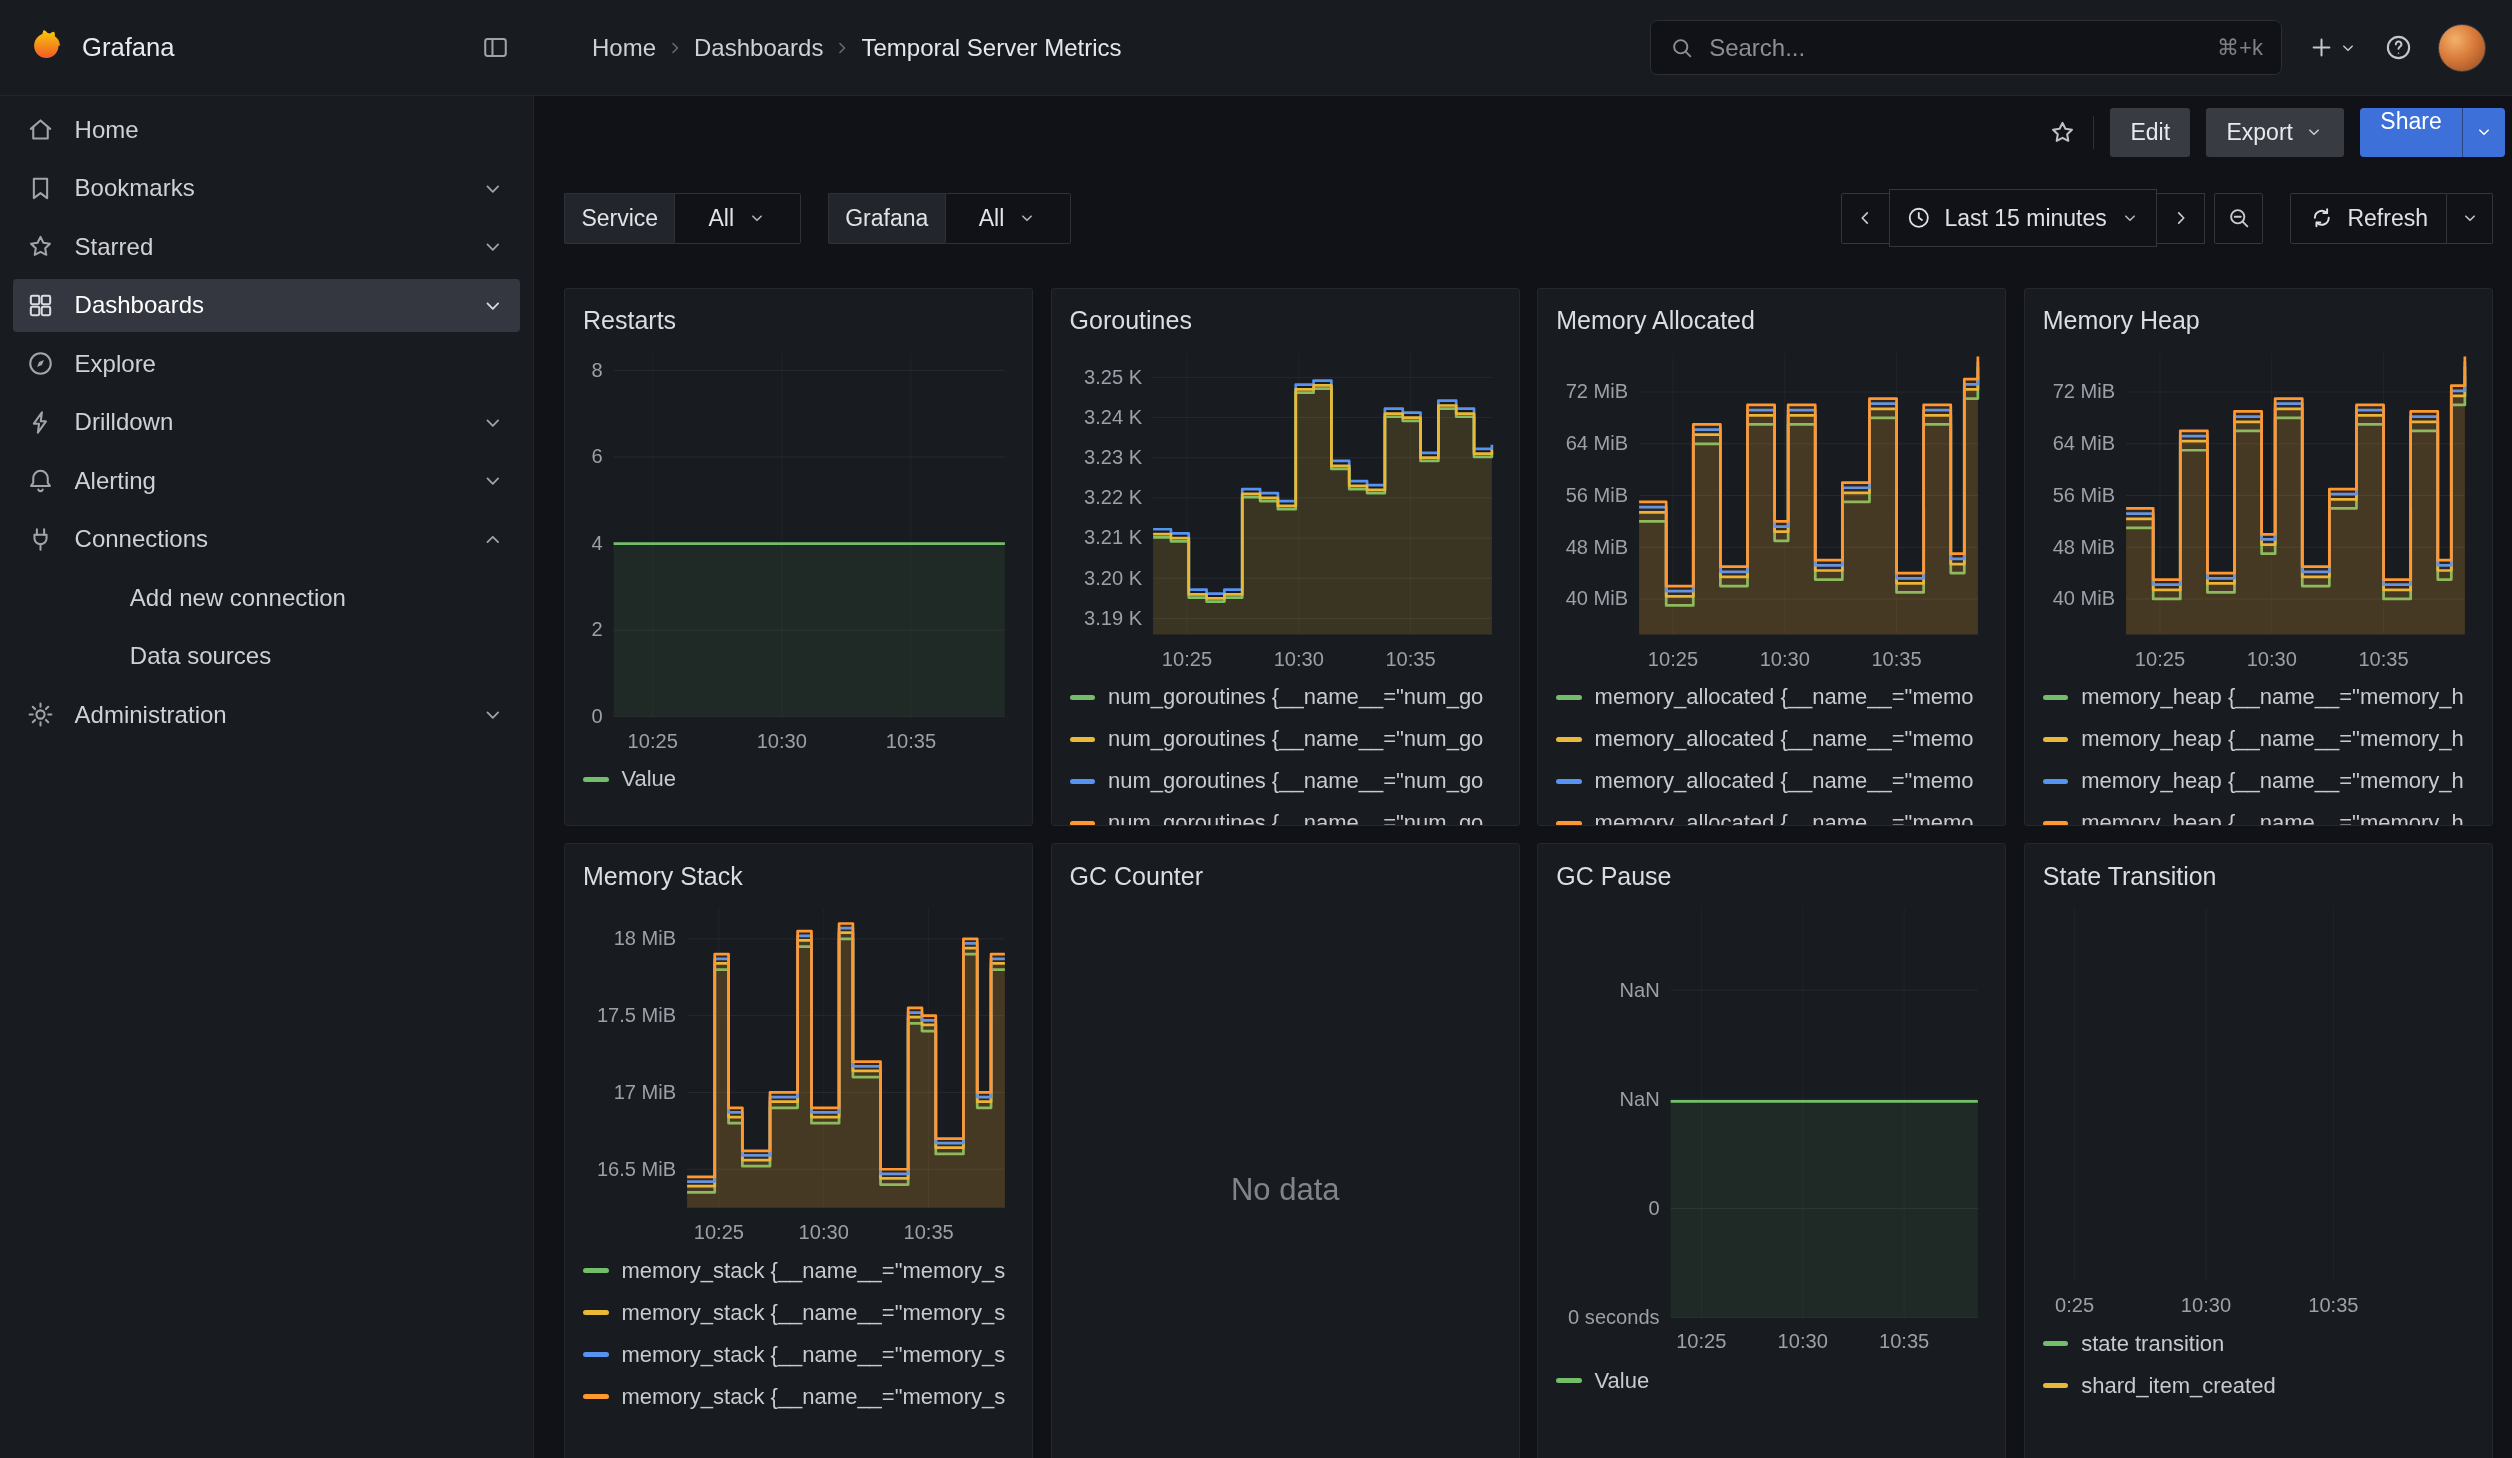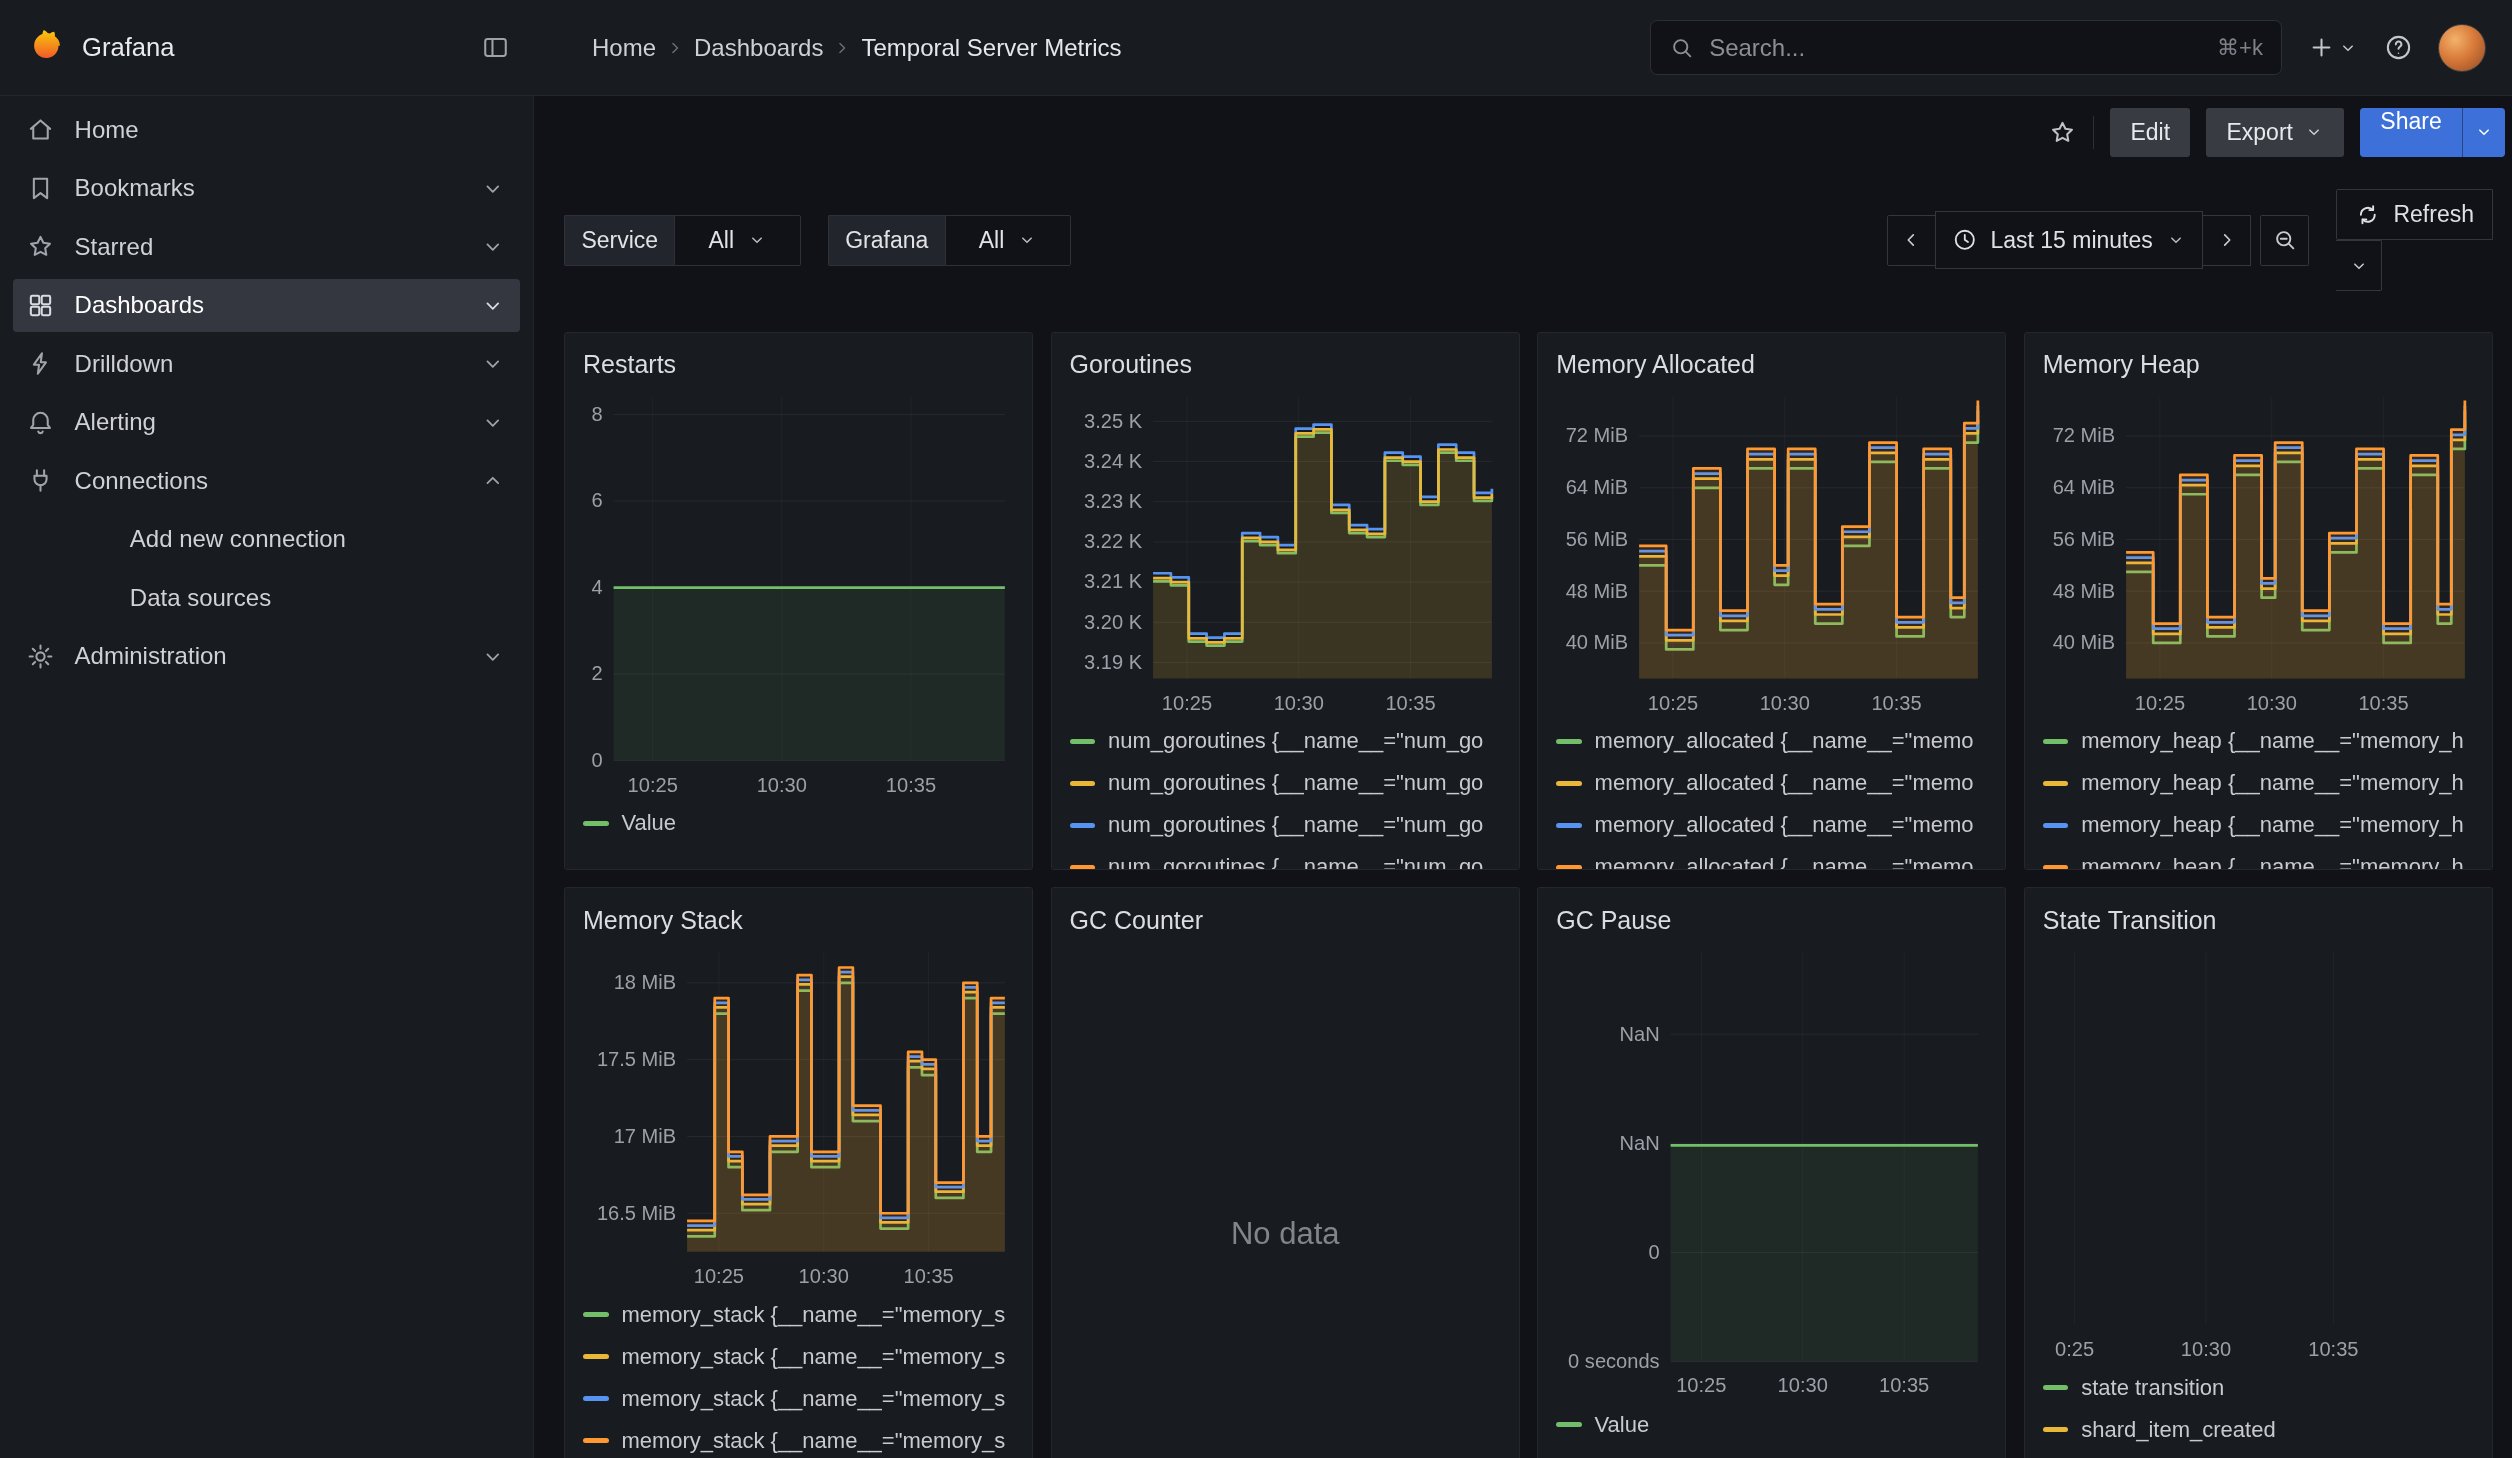--- a/index.html
+++ b/index.html
@@ -95,21 +95,21 @@
   .tc-btn {
     height:51px; min-width:49px; border:0.9px solid #34363e; background:transparent;
     display:inline-flex; align-items:center; justify-content:center; color:#c9cad1; margin-left:-0.9px;
   }
   .tc-btn:first-child { margin-left:0; border-radius:1.8px 0 0 1.8px; }
   .picker {
     height:58px; border:0.9px solid #34363e; margin-left:-0.9px; padding:0 16.4px;
     display:inline-flex; align-items:center; gap:12.8px; font-size:23px; color:#dfe0e5; cursor:pointer;
   }
   .zoom-out { margin-left:9px; border-radius:1.8px; }
-  .refresh { display:inline-flex; margin-left:27px;flex-direction:column; }
+  .refresh { display:inline-flex; margin-left:27px; }
   .refresh .r-main {
     height:51px; border:0.9px solid #34363e; border-radius:1.8px 0 0 1.8px; padding:0 18px;
     display:inline-flex; align-items:center; gap:12.8px; font-size:23px; font-weight:500; color:#dfe0e5;
   }
   .refresh .r-arrow {
     height:51px; width:46px; border:0.9px solid #34363e; border-left:none; border-radius:0 1.8px 1.8px 0;
     display:inline-flex; align-items:center; justify-content:center; color:#c9cad1;
   }
 
   
@@ -257,20 +257,29 @@
               <rect x="4" y="13" width="7" height="7" rx="1.2"></rect>
               <rect x="13" y="13" width="7" height="7" rx="1.2"></rect>
             </svg>
           </span>
           <span>Dashboards</span>
           <span class="icon i28 chev">
             <svg viewBox="0 0 24 24" fill="none" stroke="currentColor" stroke-width="1.7" stroke-linecap="round" stroke-linejoin="round">
               <path d="M7 9.8l5 5 5-5"></path>
             </svg>
           </span>
+        </div>
+        <div class="side-item">
+          <span class="icon i32">
+            <svg viewBox="0 0 24 24" fill="none" stroke="currentColor" stroke-width="1.7" stroke-linecap="round" stroke-linejoin="round">
+              <circle cx="12" cy="12" r="8.5"></circle>
+              <path d="M14.8 9.2l-1.6 4-4 1.6 1.6-4z" fill="currentColor" stroke="none"></path>
+            </svg>
+          </span>
+          <span>Explore</span>
         </div>
         <div class="side-item">
           <span class="icon i32">
             <svg viewBox="0 0 24 24" fill="none" stroke="currentColor" stroke-width="1.7" stroke-linecap="round" stroke-linejoin="round">
               <path d="M13.2 3.5 6.5 13h4.3l-1 7.5L16.5 11h-4.3z"></path>
             </svg>
           </span>
           <span>Drilldown</span>
           <span class="icon i28 chev">
             <svg viewBox="0 0 24 24" fill="none" stroke="currentColor" stroke-width="1.7" stroke-linecap="round" stroke-linejoin="round">

